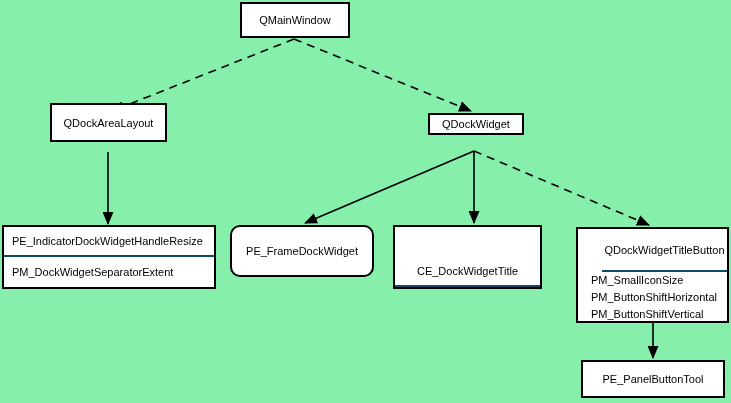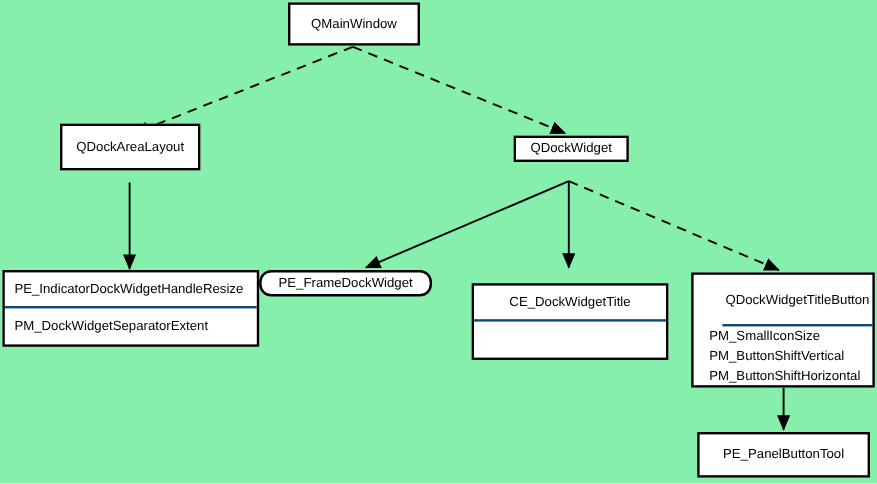--- a/index.html
+++ b/index.html
@@ -104,34 +104,34 @@
     <span class="label">QDockWidget</span>
   </div>
 
   <div class="node record" style="left:2px; top:225px; width:214px; height:64px;">
     <div class="rec-title left" style="height:30px;">PE_IndicatorDockWidgetHandleResize</div>
     <div class="rec-body left">
       <div class="rec-item">PM_DockWidgetSeparatorExtent</div>
     </div>
   </div>
 
-  <div class="node simple" style="left:216px; top:225px; width:144px; height:22px;border-radius:10px;">
+  <div class="node simple" style="left:230px; top:225px; width:144px; height:52px;border-radius:10px;">
     <span class="label">PE_FrameDockWidget</span>
   </div>
 
-  <div class="node record" style="left:393px; top:236px; width:164px; height:64px;">
+  <div class="node record" style="left:393px; top:225px; width:149px; height:64px;justify-content:flex-end;">
     <div class="rec-title center" style="height:30px;">CE_DockWidgetTitle</div>
   </div>
 
   <div class="node record" style="left:576px; top:227px; width:153px; height:96px;">
     <div class="rec-title center" style="height:43px;margin-left:24px;">QDockWidgetTitleButton</div>
     <div class="rec-body left13">
       <div class="rec-item">PM_SmallIconSize</div>
+      <div class="rec-item">PM_ButtonShiftHorizontal</div>
       <div class="rec-item">PM_ButtonShiftVertical</div>
-      <div class="rec-item">PM_ButtonShiftHorizontal</div>
     </div>
   </div>
 
   <div class="node simple" style="left:581px; top:360px; width:144px; height:38px;">
     <span class="label">PE_PanelButtonTool</span>
   </div>
 
 </div>
 
 </body></html>

